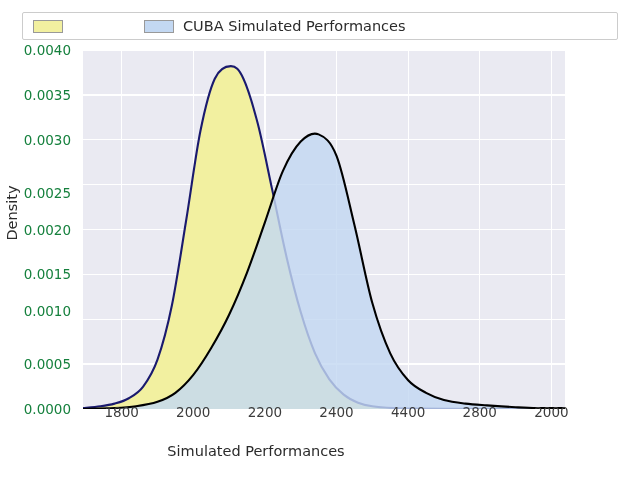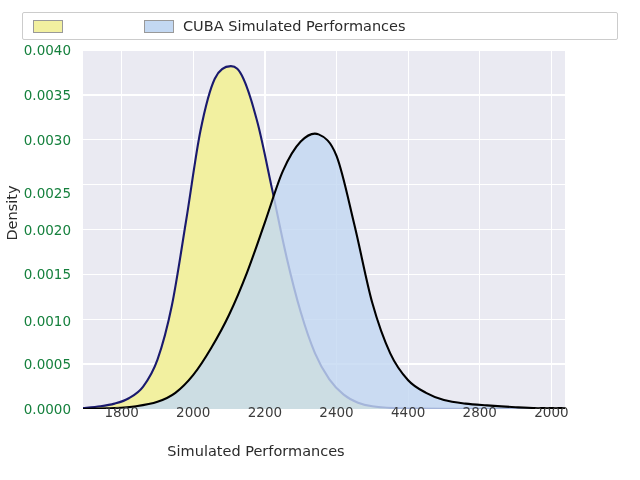--- a/index.html
+++ b/index.html
@@ -144,21 +144,21 @@
       </svg>
   </div>
 
   <div id="ytick-layer">
       <div class="ytick" style="top: 50px;">0.0040</div>
       <div class="ytick" style="top: 94.875px;">0.0035</div>
       <div class="ytick" style="top: 139.75px;">0.0030</div>
       <div class="ytick" style="top: 184.625px; margin-top: 8px;">0.0025</div>
       <div class="ytick" style="top: 229.5px;">0.0020</div>
       <div class="ytick" style="top: 274px;">0.0015</div>
-      <div class="ytick" style="top: 321px; margin-left: 44px;">0.0010</div>
+      <div class="ytick" style="top: 311px; margin-left: 44px;">0.0010</div>
       <div class="ytick" style="top: 364.125px;">0.0005</div>
       <div class="ytick" style="top: 409px;">0.0000</div>
     </div>
   <div id="xtick-layer">
       <div class="xtick" style="left: 121.675px;">1800</div>
       <div class="xtick" style="left: 193.294px;">2000</div>
       <div class="xtick" style="left: 264.914px;">2200</div>
       <div class="xtick" style="left: 336.533px;">2400</div>
       <div class="xtick" style="left: 408.153px;">4400</div>
       <div class="xtick" style="left: 479.773px;">2800</div>

